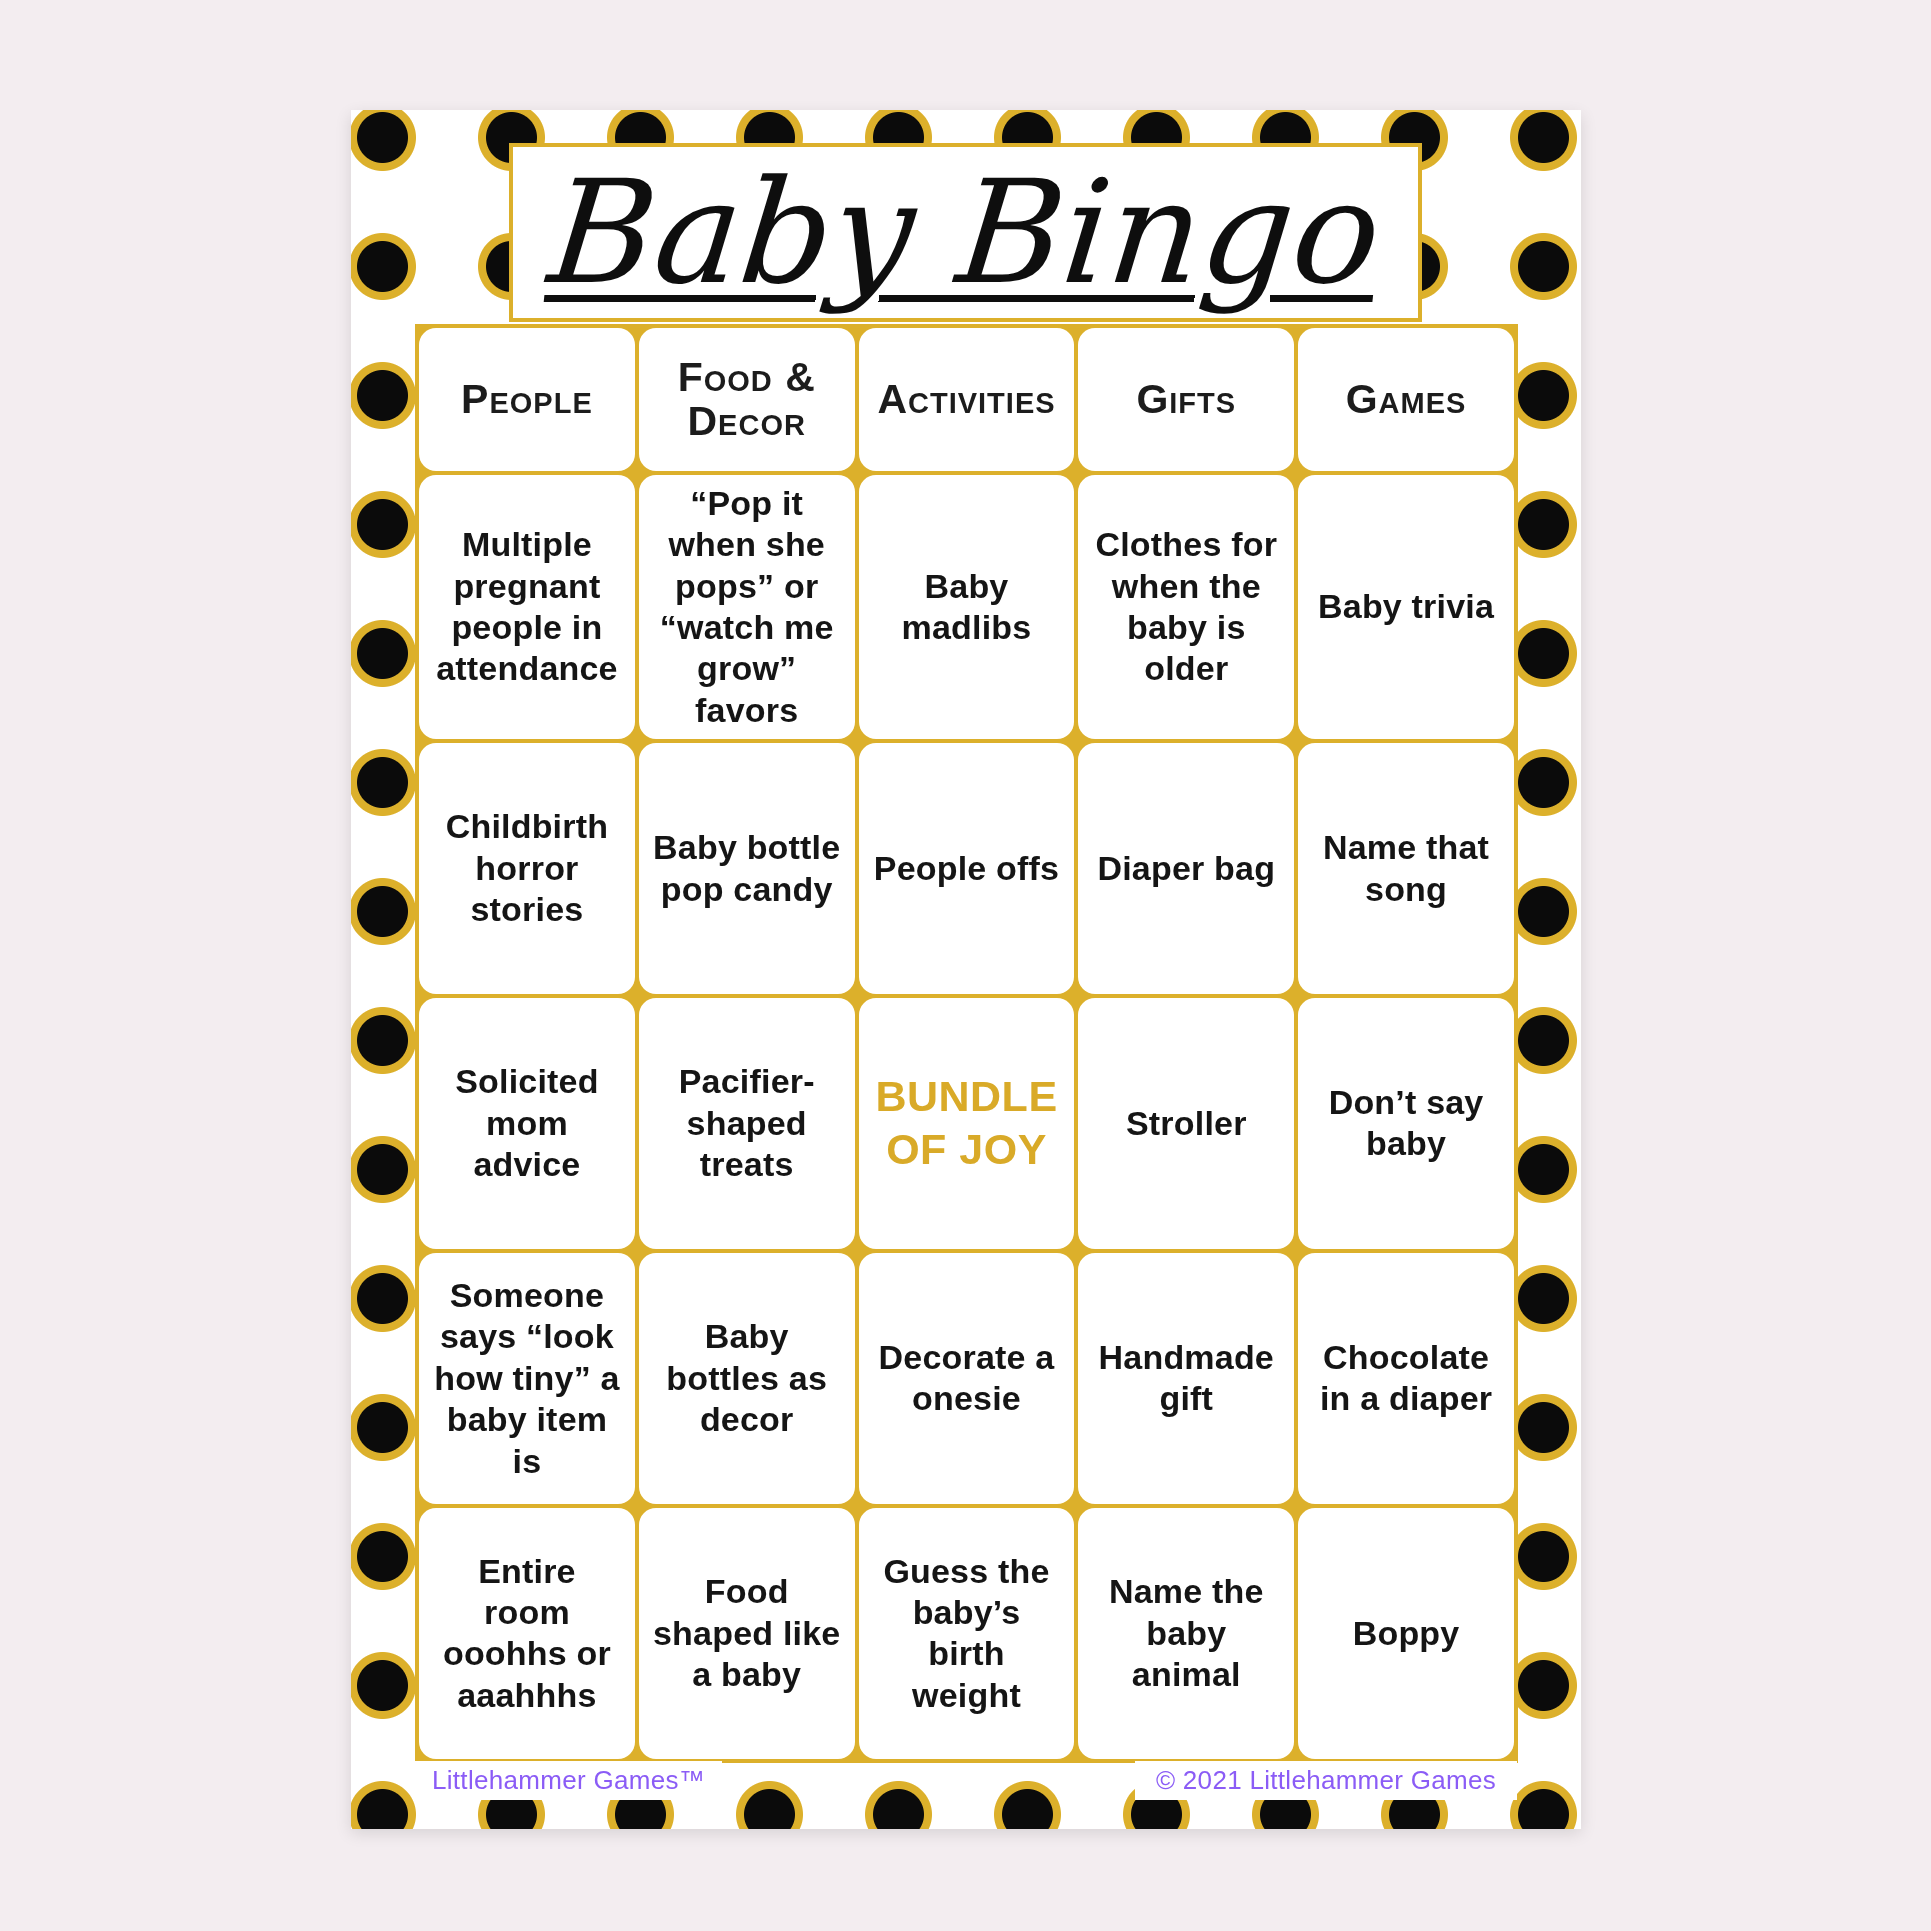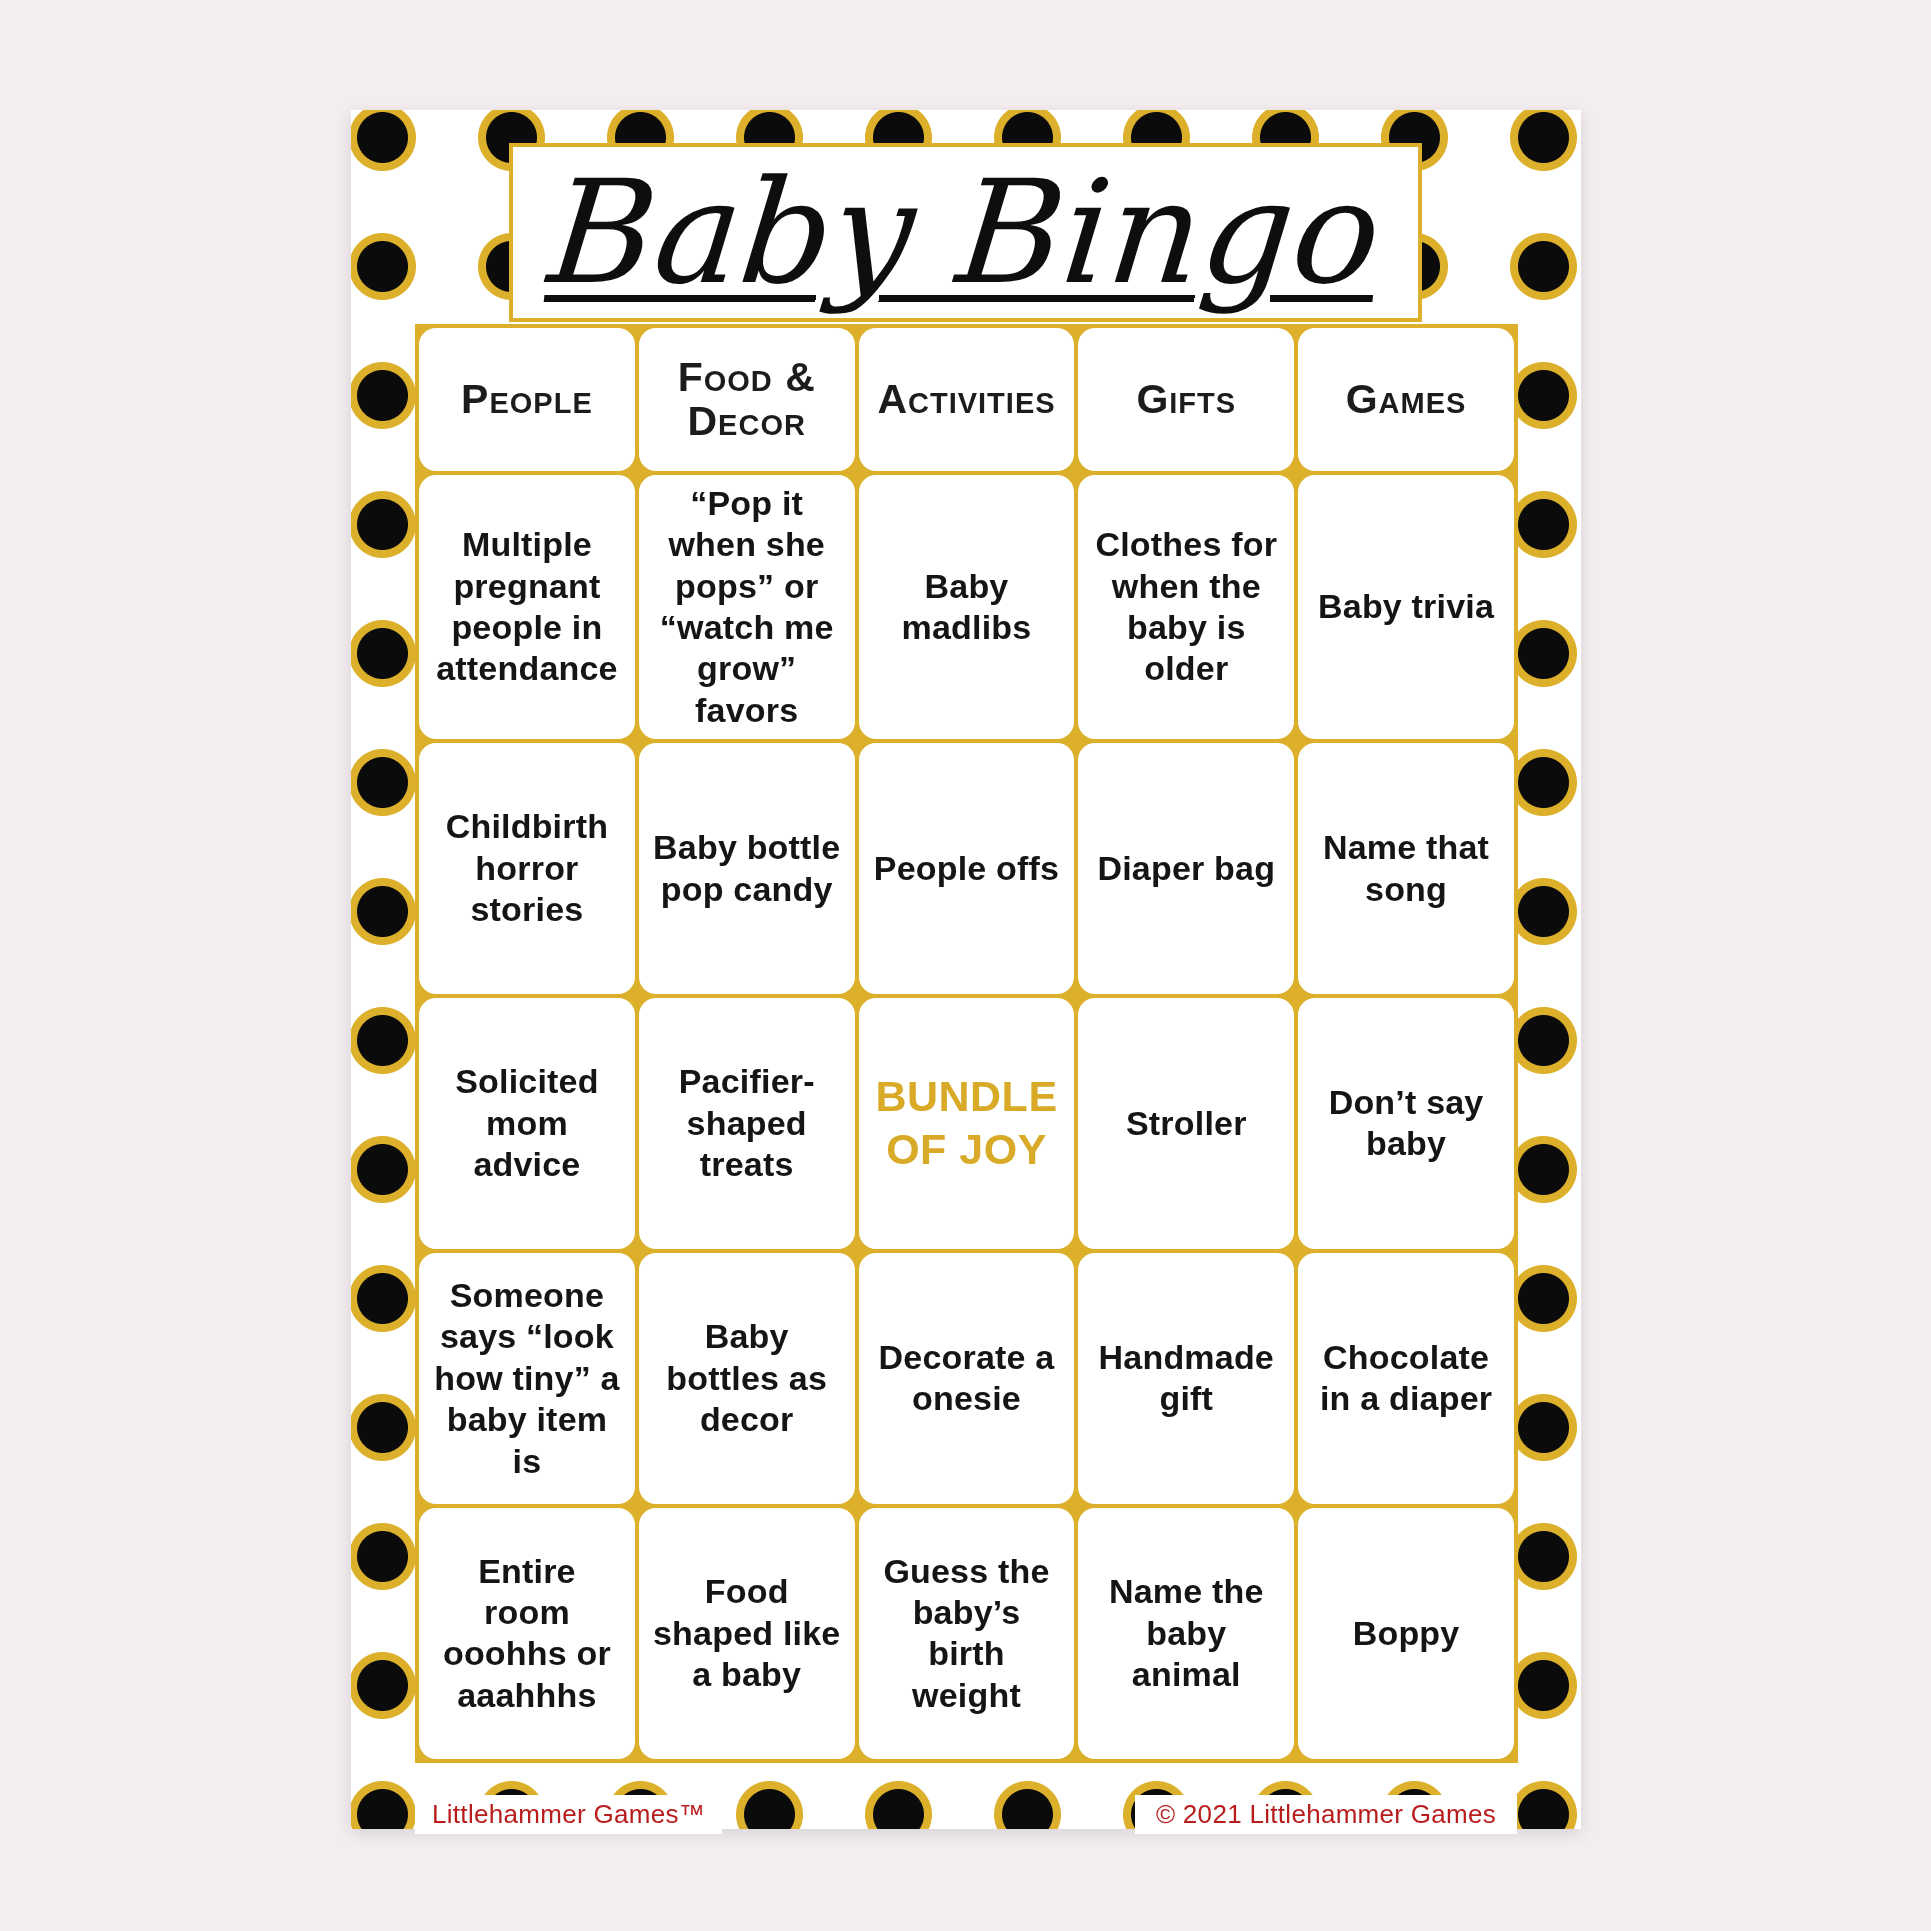--- a/index.html
+++ b/index.html
@@ -83,27 +83,27 @@
   .cell.free {
     color: var(--gold-text, #d9aa28);
     font-size: 43px;
     line-height: 1.25;
     letter-spacing: 0.5px;
   }
 
   
   .chip {
     position: absolute;
-    top: 1685px; height: 39px;
+    top: 1651px; height: 39px;
     background: #fff;
     display: flex; align-items: center; justify-content: center;
     z-index: 2;
     font-size: 26px;
     font-weight: normal;
-    color: #b91c1c;
+    color: #8b5cf6;
     letter-spacing: 0.3px;
   }
   .chip-left  { left: 64px;  width: 307px; }
   .chip-right { left: 784px; width: 382px; }
 </style>
 </head>
 <body>
 
 <div class="card">
 

